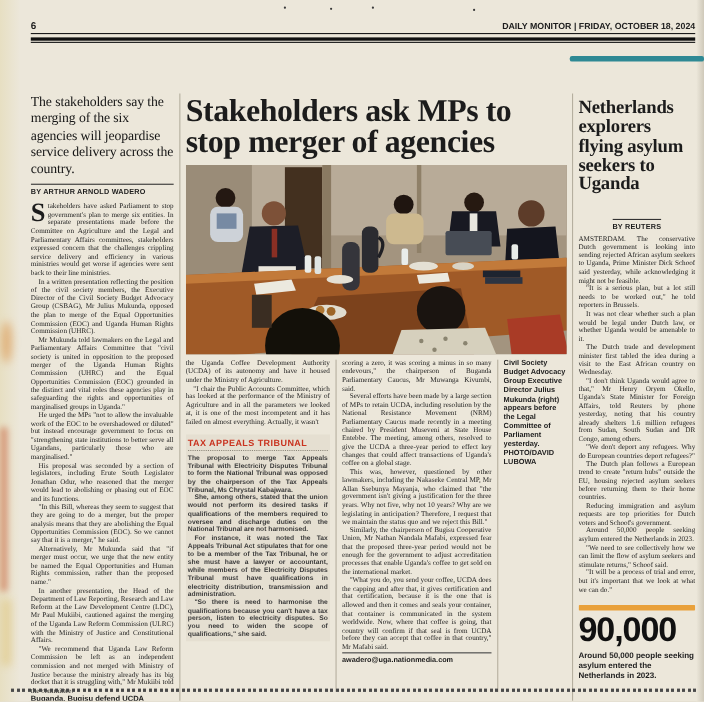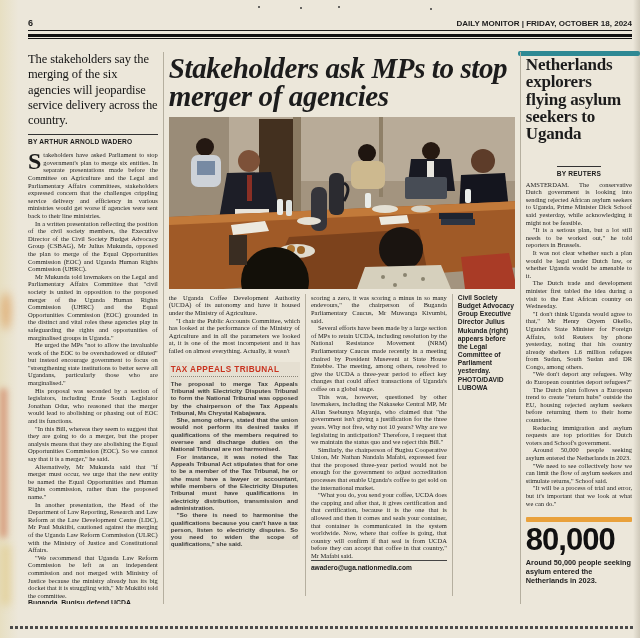--- a/index.html
+++ b/index.html
@@ -27,39 +27,39 @@
   .masthead .brand{font-weight:bold;}
   .masthead .mdate{font-weight:bold;color:#222;}
   .rule-thin{border-top:1.2px solid #1a1a1a;margin-top:2px;}
   .hdr-sec{display:flex;justify-content:space-between;align-items:flex-end;height:30px;}
   .section-title{font-size:23px;font-weight:bold;letter-spacing:.2px;line-height:1;}
   .site{font-family:"Liberation Sans",sans-serif;font-weight:bold;font-size:9px;padding-bottom:2px;}
   .rule-double{border-top:3px solid #111;border-bottom:1px solid #111;height:1px;margin-top:3px;}
   .teal-bar{position:absolute;right:0;top:51px;width:122px;height:5px;background:#2e8994;border-radius:2px;}
 
   
-  .colwrap{position:absolute;left:28px;top:52px;width:604px;height:552px;display:flex;}
+  .colwrap{position:absolute;left:28px;top:85px;width:604px;height:552px;display:flex;}
   .vdiv{width:1px;background:#b5af9f;margin:0 5px;}
   .leftcol{width:132px;height:552px;overflow:hidden;}
   .maincol{width:352px;height:552px;overflow:hidden;}
   .rightcol{width:108px;height:552px;overflow:hidden;display:flex;flex-direction:column;align-items:center;}
 
   
   .standfirst{font-size:12.5px;line-height:1.22;letter-spacing:-.1px;color:#151515;}
   .byline{font-family:"Liberation Sans",sans-serif;font-weight:bold;font-size:6.6px;
     border-top:1px solid #333;margin-top:6px;padding-top:3px;letter-spacing:.2px;}
   .body{font-size:6.5px;line-height:1.17;text-align:justify;margin-top:6px;}
   .body p{margin:0;text-indent:7px;}
   .body p.noind{text-indent:0;}
   .dropcap{float:left;font-size:24px;line-height:19px;font-weight:bold;padding:1px 2px 0 0;text-indent:0;}
   .subhead{font-family:"Liberation Sans",sans-serif;font-weight:bold;font-size:6.9px;
     margin:5px 0 2px 0;text-indent:0 !important;text-align:left;}
 
   
-  .headline{font-size:29px;font-weight:bold;line-height:.98;letter-spacing:-.4px;margin:2px 0 6px 0;font-style:italic;}
+  .headline{font-size:29px;font-weight:bold;line-height:.98;letter-spacing:-.4px;margin:2px 0 6px 0;}
   .photo{width:352px;height:172px;background:#8d7e6c;display:block;}
   .subcols{display:flex;margin-top:5px;height:302px;}
   .mcol1{width:138px;overflow:hidden;}
   .mcol2{width:143px;overflow:hidden;}
   .capcol{width:60px;overflow:hidden;}
   .caption{font-family:"Liberation Sans",sans-serif;font-weight:bold;font-size:6.7px;
     line-height:1.22;color:#222;text-align:left;}
   .sidebox{margin-top:7px;background:rgba(90,80,50,.05);padding:3px 2px 2px 2px;}
   .sidebox-title{font-family:"Liberation Sans",sans-serif;font-weight:bold;font-size:8.2px;
     color:#c9331f;letter-spacing:.4px;border-bottom:1.5px dotted #8a8578;padding-bottom:2px;margin-bottom:3px;}
@@ -253,21 +253,21 @@
         <p>"I don't think Uganda would agree to that," Mr Henry Oryem Okello, Uganda's State Minister for Foreign Affairs, told Reuters by phone yesterday, noting that his country already shelters 1.6 million refugees from Sudan, South Sudan and DR Congo, among others.</p>
         <p>"We don't deport any refugees. Why do European countries deport refugees?"</p>
         <p>The Dutch plan follows a European trend to create "return hubs" outside the EU, housing rejected asylum seekers before returning them to their home countries.</p>
         <p>Reducing immigration and asylum requests are top priorities for Dutch voters and Schoof's government.</p>
         <p>Around 50,000 people seeking asylum entered the Netherlands in 2023.</p>
         <p>"We need to see collectively how we can limit the flow of asylum seekers and stimulate returns," Schoof said.</p>
         <p>"It will be a process of trial and error, but it's important that we look at what we can do."</p>
       </div>
       <div class="bignum-block">
         <div class="orange-bar"></div>
-        <div class="bignum">80,000</div>
+        <div class="bignum">90,000</div>
         <div class="bignum-cap">Around 50,000 people seeking asylum entered the Netherlands in 2023.</div>
       </div>
     </div>
 
   </div>
 
   <div class="bottom-dotted"></div>
 </div>
 
 </body></html>

